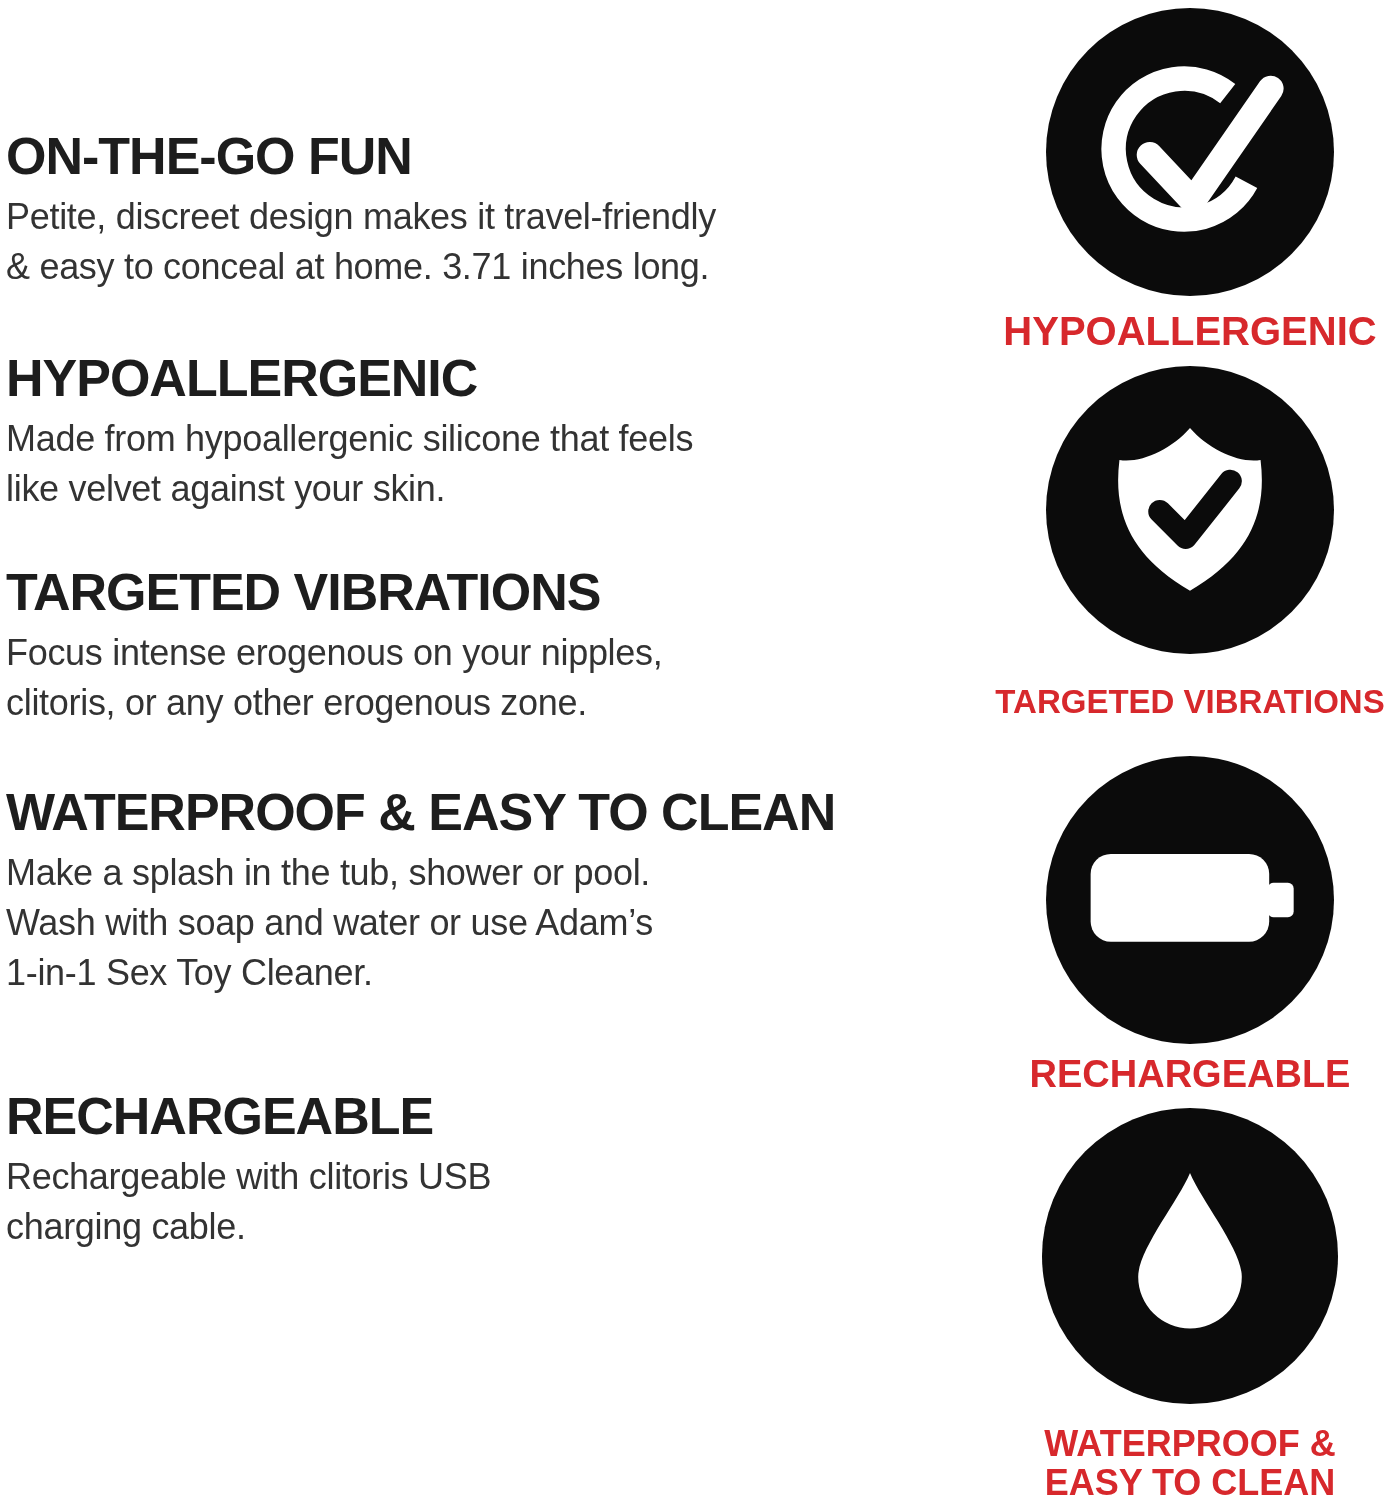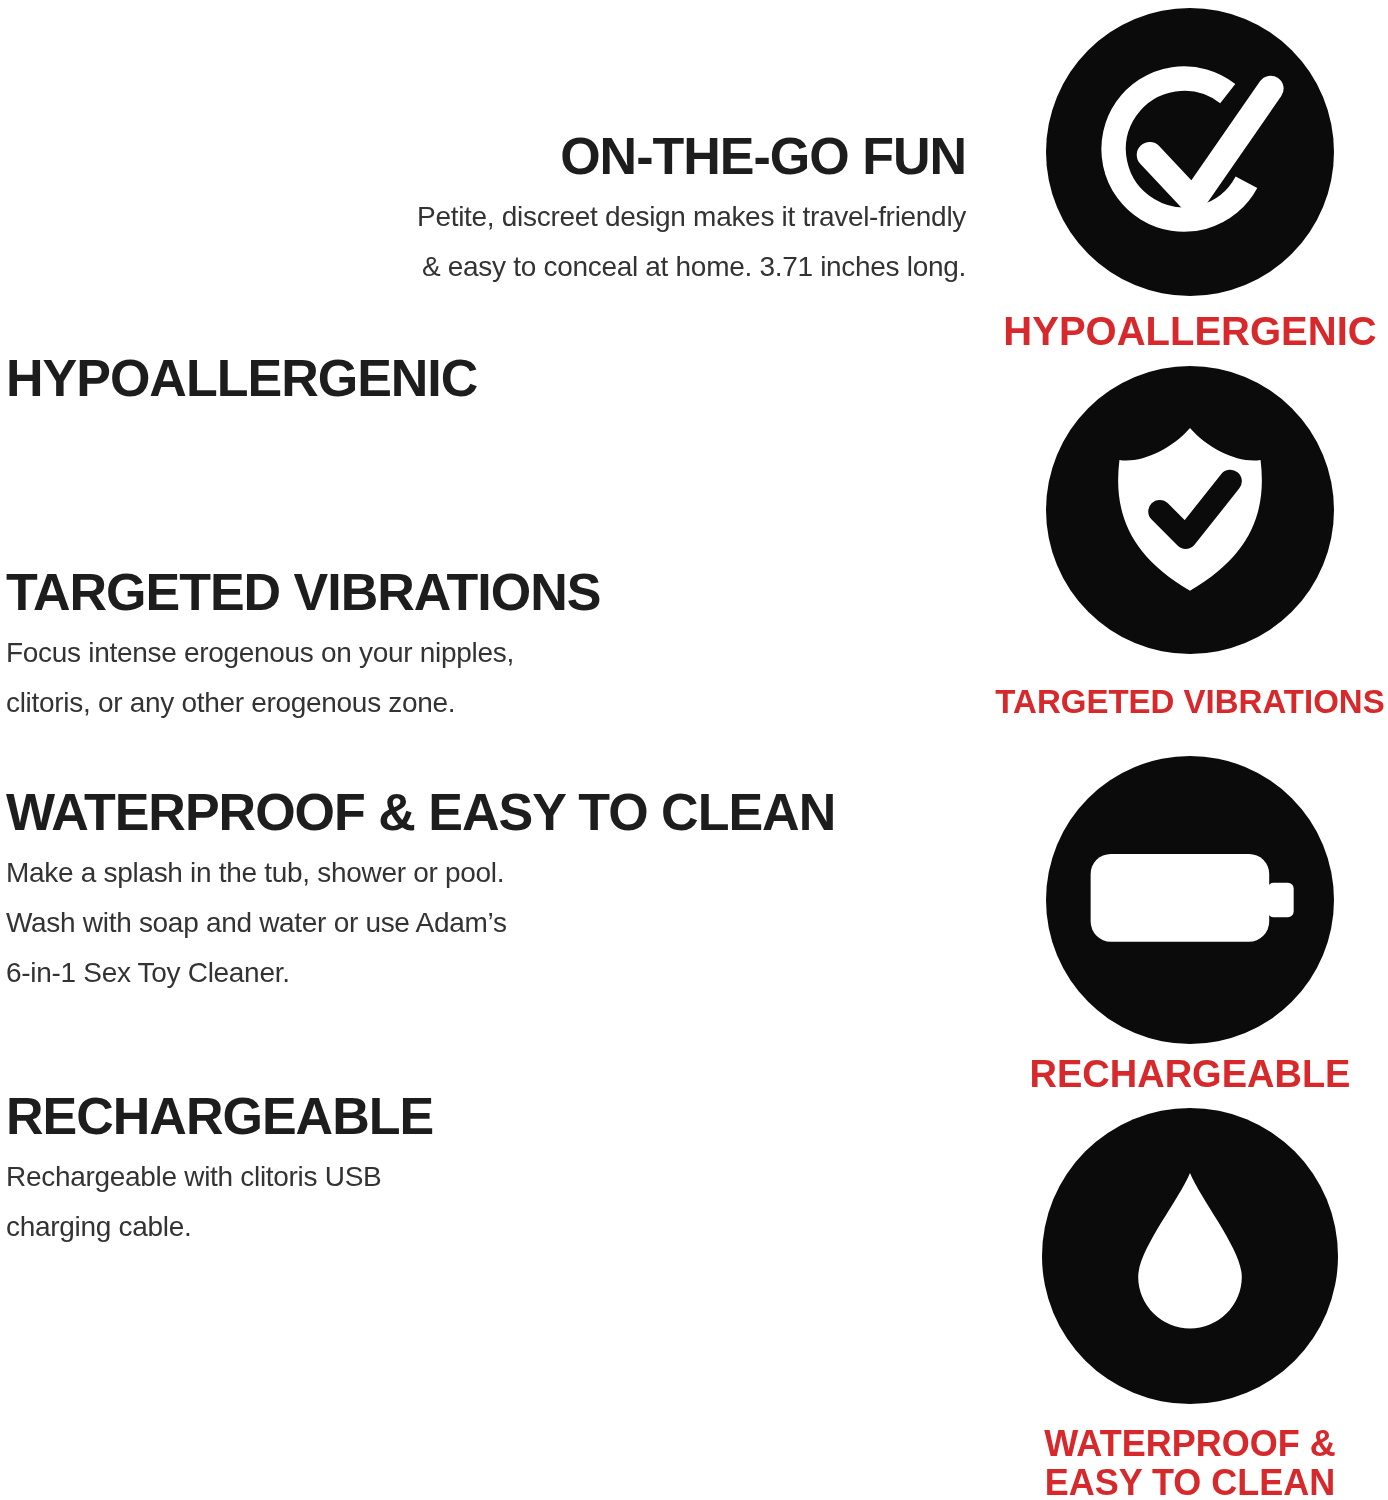--- a/index.html
+++ b/index.html
@@ -17,27 +17,27 @@
   .feature h2 {
     margin: 0;
     font-size: 52px;
     font-weight: bold;
     color: #1d1d1d;
     letter-spacing: -1px;
     line-height: 60px;
   }
   .feature p {
     margin: 6px 0 0 0;
-    font-size: 28px;
+    font-size: 36px;
     color: #333333;
     line-height: 50px;
     letter-spacing: -0.3px;
     white-space: pre-line;
   }
-  .s1 { top: 126px; text-align: right; }
+  .s1 { top: 126px; }
   .s2 { top: 348px; }
   .s3 { top: 562px; }
   .s4 { top: 782px; }
   .s5 { top: 1086px; }
 
   
   .badge {
     position: absolute; left: 980px; width: 420px;
     margin: 0; text-align: center;
   }
@@ -70,31 +70,33 @@
 <div class="canvas">
 
   <main>
     <section class="feature s1">
       <h2>ON-THE-GO FUN</h2>
       <p>Petite, discreet design makes it travel-friendly
 &amp; easy to conceal at home. 3.71 inches long.</p>
     </section>
     <section class="feature s2">
       <h2>HYPOALLERGENIC</h2>
+      <p>Made from hypoallergenic silicone that feels
+like velvet against your skin.</p>
     </section>
     <section class="feature s3">
       <h2>TARGETED VIBRATIONS</h2>
       <p>Focus intense erogenous on your nipples,
 clitoris, or any other erogenous zone.</p>
     </section>
     <section class="feature s4">
       <h2>WATERPROOF &amp; EASY TO CLEAN</h2>
       <p>Make a splash in the tub, shower or pool.
 Wash with soap and water or use Adam’s
-6-in-1 Sex Toy Cleaner.</p>
+1-in-1 Sex Toy Cleaner.</p>
     </section>
     <section class="feature s5">
       <h2>RECHARGEABLE</h2>
       <p>Rechargeable with clitoris USB
 charging cable.</p>
     </section>
   </main>
 
   <aside>
 

